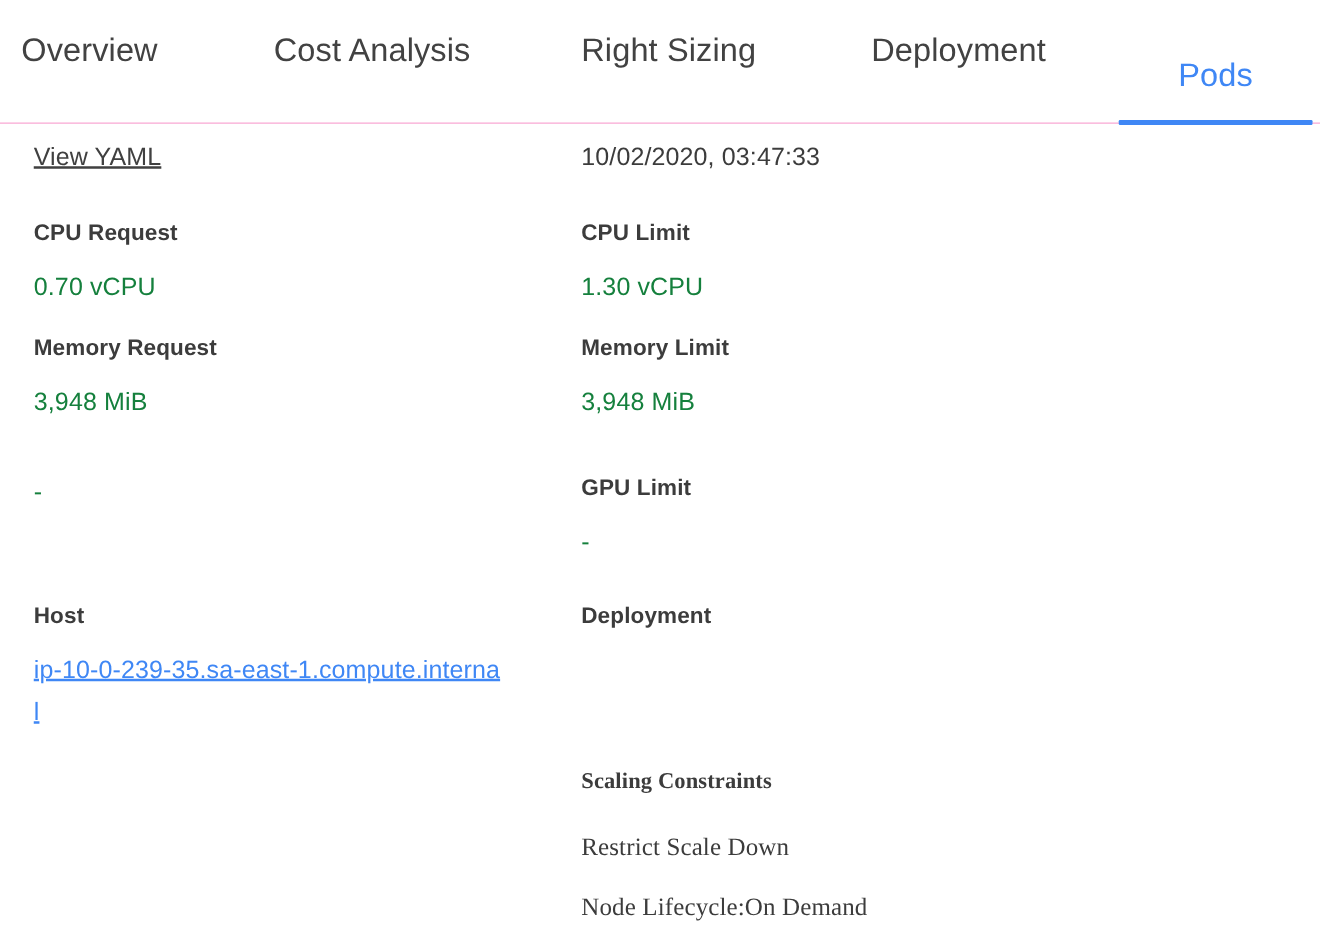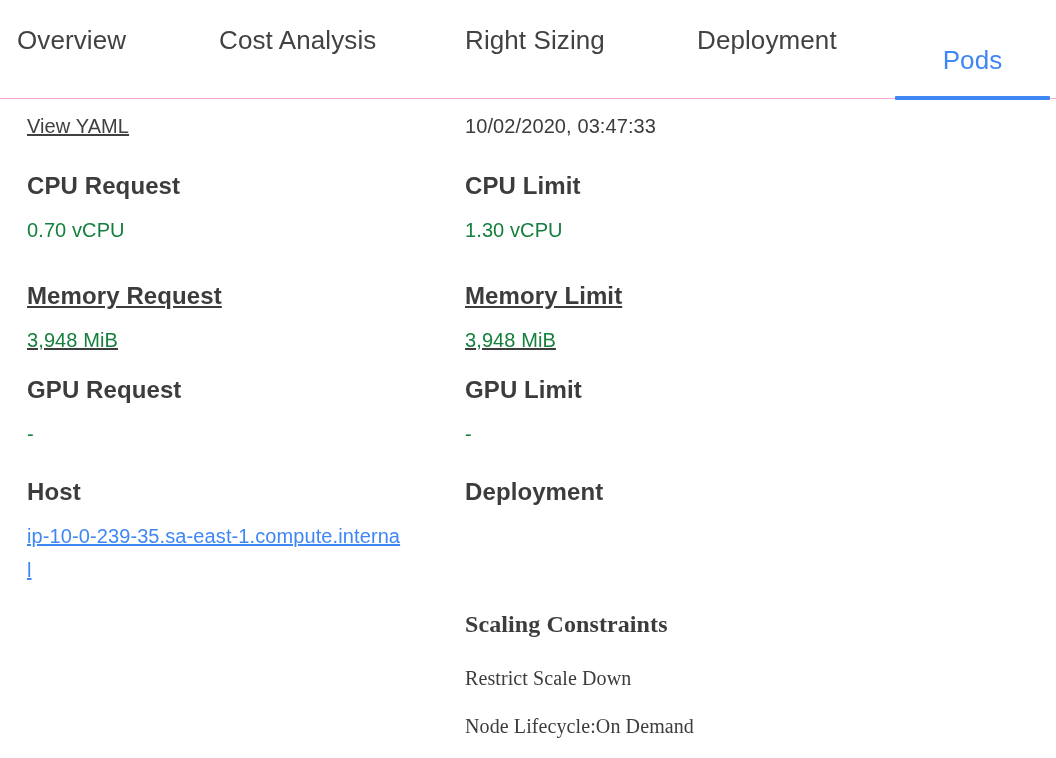--- a/index.html
+++ b/index.html
@@ -73,21 +73,21 @@
   }
   .col-left  { left: 27px;  }
   .col-right { left: 465px; }
 
   .field {
     position: absolute;
     left: 0;
     width: 380px;
   }
   .field-label {
-    font-size: 24px;
+    font-size: 18px;
     font-weight: 700;
     color: #3c3c3c;
     line-height: 26px;
     margin: 0 0 14px 0;
     letter-spacing: 0.1px;
   }
   .field-value {
     font-size: 20px;
     font-weight: 400;
     color: #15803d;
@@ -112,21 +112,21 @@
     letter-spacing: 0.1px;
   }
   .standalone-value.link {
     color: #404040;
     cursor: pointer;
   }
 
   
   .pos-r0 { top: 14px;  }
   .pos-r1 { top: 74px;  }
-  .pos-r2 { top: 184px; text-decoration: underline; }
+  .pos-r2 { top: 166px; }
   .pos-r3 { top: 278px; }
   .pos-r4 { top: 380px; }
   .pos-r5 { top: 512px; font-family: Liberation Serif, serif; }
 
   .constraint-line {
     font-size: 20px;
     line-height: 26px;
     color: #3c3c3c;
     letter-spacing: 0.1px;
     margin: 0 0 22px 0;
@@ -164,21 +164,20 @@
       <div class="field-label">CPU Request</div>
       <div class="field-value">0.70 vCPU</div>
     </div>
 
     <div class="field pos-r2">
       <div class="field-label">Memory Request</div>
       <div class="field-value">3,948 MiB</div>
     </div>
 
     <div class="field pos-r3">
-      <div class="field-label">GPU Request</div>
       <div class="field-value">-</div>
     </div>
 
     <div class="field pos-r4">
       <div class="field-label">Host</div>
       <a class="field-value link" href="#">ip-10-0-239-35.sa-east-1.compute.internal</a>
     </div>
 
   </section>
 

